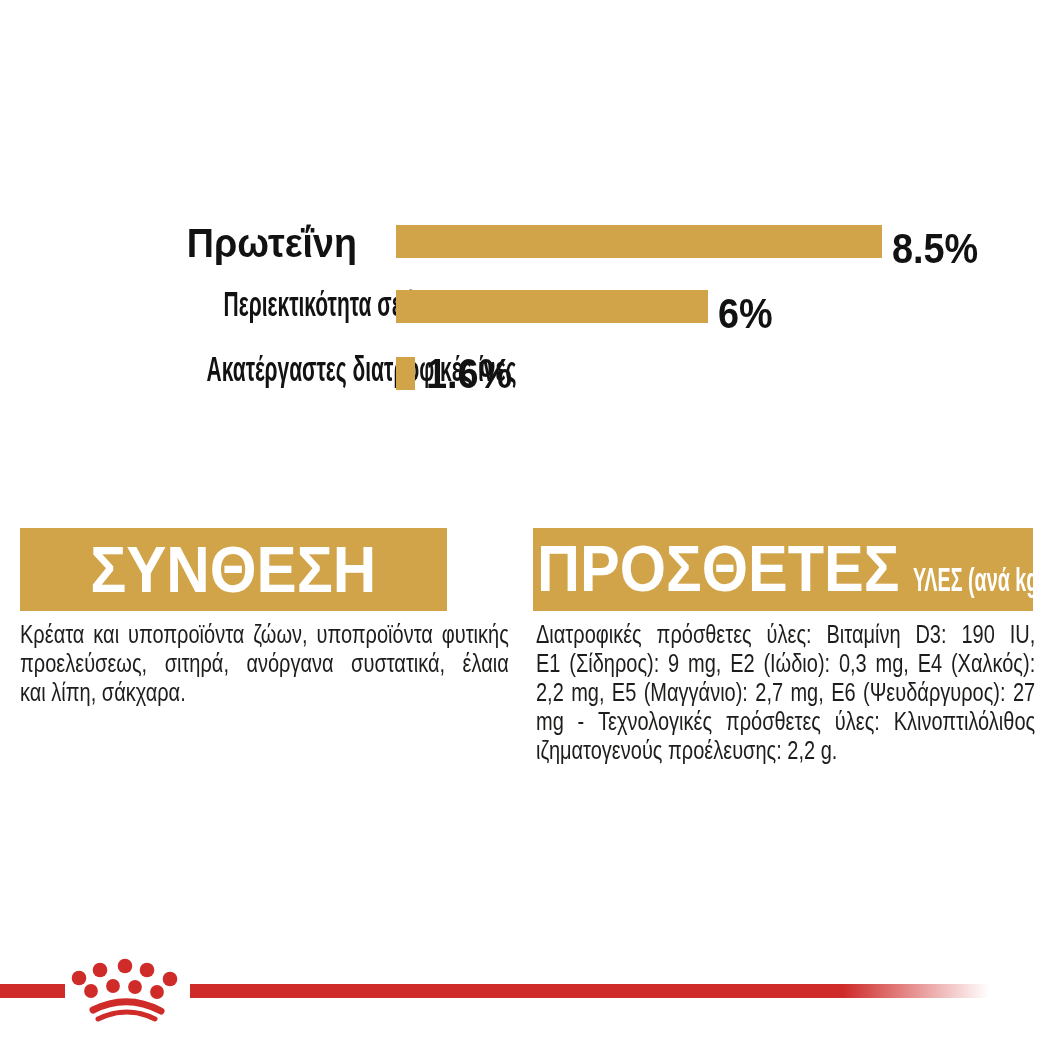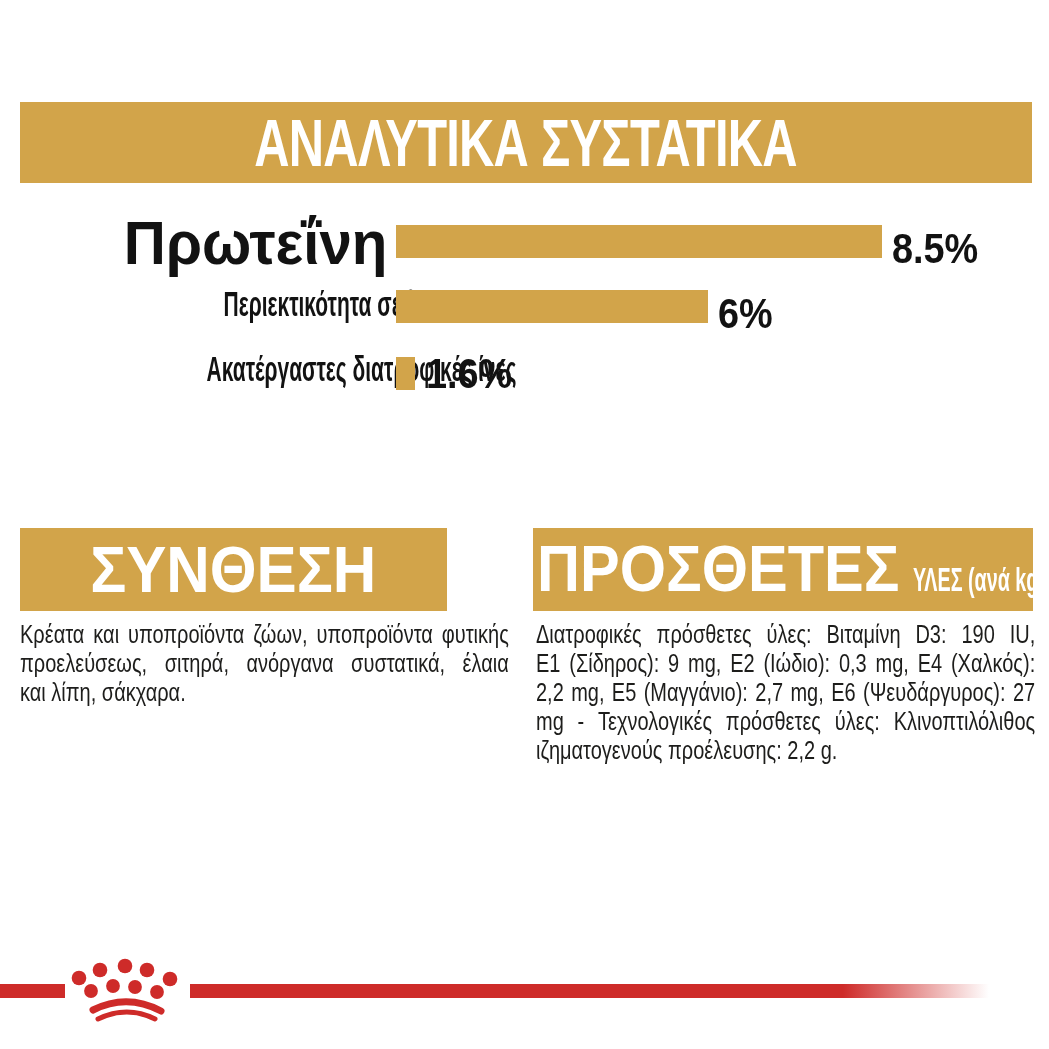--- a/index.html
+++ b/index.html
@@ -10,21 +10,21 @@
   .hdr-bar{position:absolute;left:20px;top:102px;width:1012px;height:81px;
            background:var(--gold);display:flex;align-items:center;justify-content:center;}
   .hdr-title{color:#fff;font-weight:bold;font-size:66px;letter-spacing:-1px;
              display:inline-block;transform:scaleX(.74);transform-origin:center;
              white-space:nowrap;}
 
   
   .row-label{position:absolute;left:0;width:357px;text-align:right;color:#121212;
              font-weight:bold;white-space:nowrap;}
   .row-label .cond{display:inline-block;transform-origin:right center;}
-  .lbl-big{top:214px;font-size:62px;line-height:58px;padding-left:30px;}
+  .lbl-big{top:214px;font-size:40px;line-height:58px;}
   .lbl-big .cond{transform:scaleX(.94);}
   .lbl-sm{font-size:35px;line-height:35px;}
   .lbl-sm .cond{transform:scaleX(.60);}
   .bar{position:absolute;left:396px;height:33px;background:var(--gold);}
   .val{position:absolute;color:#121212;font-weight:bold;font-size:43px;line-height:54px;
        white-space:nowrap;}
   .val .cond{display:inline-block;transform:scaleX(.88);transform-origin:left center;}
 
   
   .sec-bar{position:absolute;top:528px;height:83px;background:var(--gold);}
@@ -51,23 +51,20 @@
   .divider.l{left:0;width:65px;}
   .divider.r{left:190px;width:859px;
              background:linear-gradient(to right,var(--red) 0%,var(--red) 76%,rgba(206,43,41,0) 93%);}
   .crown{position:absolute;left:64px;top:953px;}
 </style>
 </head>
 <body>
 
 <div id="page" style="--gold: #D2A44A; --red: #CE2B29;">
 
-  <div class="hdr-bar">
-    <span class="hdr-title">ΑΝΑΛΥΤΙΚΑ ΣΥΣΤΑΤΙΚΑ</span>
-  </div>
 
   <div>
 
     <div class="row-label lbl-big">
       <span class="cond">Πρωτεΐνη</span>
     </div>
     <div class="bar" style="top: 225px; width: 486px;"></div>
     <div class="val" style="left:892px;top:221px">
       <span class="cond">8.5%</span>
     </div>

